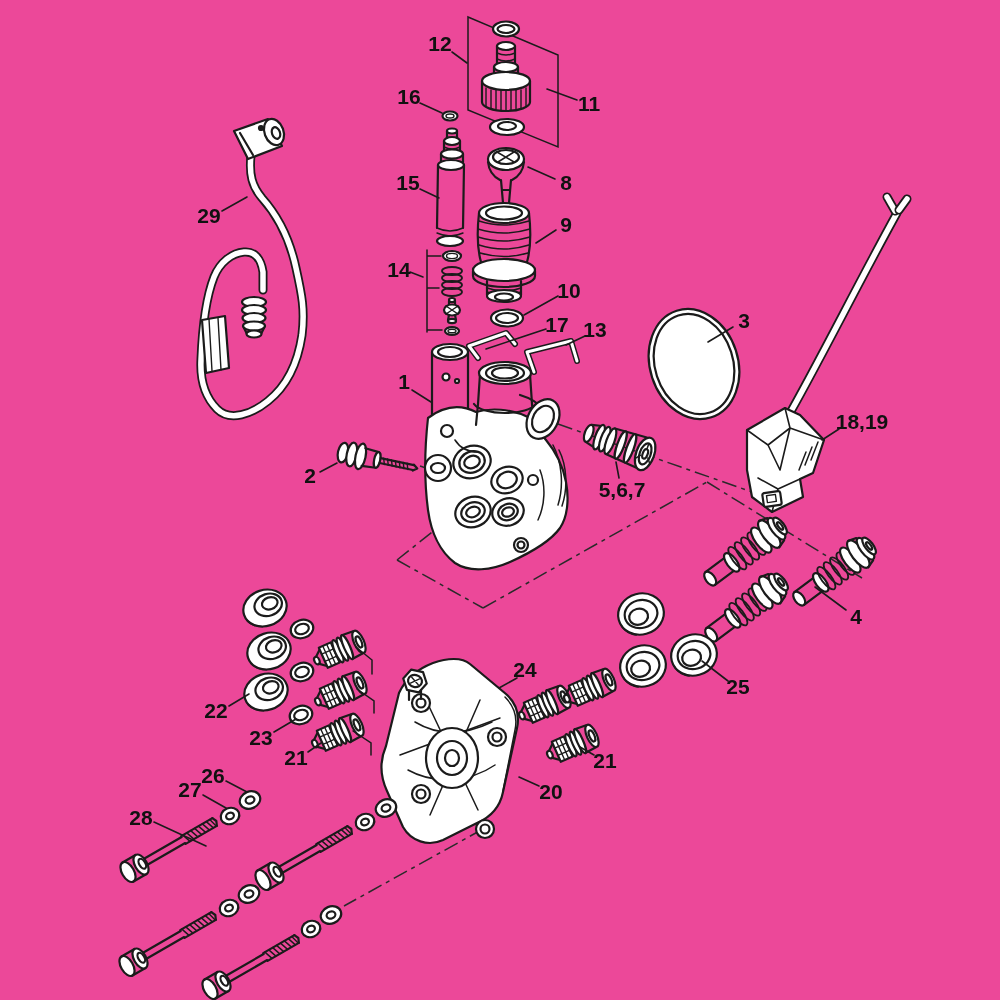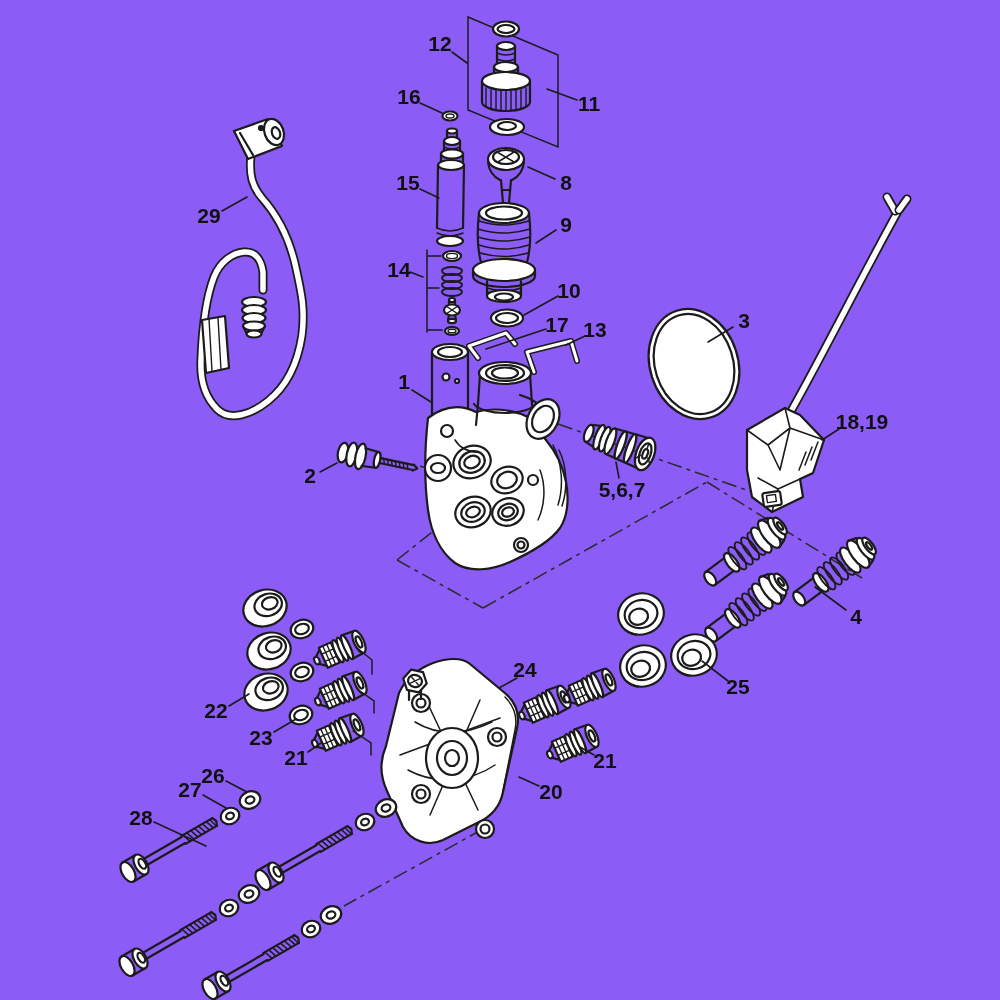--- a/index.html
+++ b/index.html
@@ -1,16 +1,16 @@
 <!DOCTYPE html>
 <html><head>
 <meta charset="utf-8">
 <style>
   html,body{margin:0;padding:0;background:#ffffff;}
-  .stage{position:relative;width:1000px;height:1000px;background:#8b5cf6;overflow:hidden;
+  .stage{position:relative;width:1000px;height:1000px;background:#ec4899;overflow:hidden;
          font-family:"Liberation Sans", sans-serif;}
   svg{position:absolute;inset:0;}
   .part{stroke:#1b1b1b;fill:#ffffff;stroke-width:2.2;stroke-linecap:round;stroke-linejoin:round;}
   .part .ln{fill:none;}
   .thin{stroke:#1b1b1b;fill:none;stroke-width:1.5;stroke-linecap:round;}
   .leader{stroke:#1b1b1b;fill:none;stroke-width:1.6;stroke-linecap:round;}
   .dashdot{stroke:#2a2a2a;fill:none;stroke-width:1.5;stroke-dasharray:15 5 4 5;stroke-linecap:butt;}
   .tube-out{stroke:#1b1b1b;fill:none;stroke-width:9;stroke-linecap:round;}
   .tube-in{stroke:#ffffff;fill:none;stroke-width:5.5;stroke-linecap:round;}
   .clip-out{stroke:#1b1b1b;fill:none;stroke-width:6;stroke-linecap:round;stroke-linejoin:round;}

